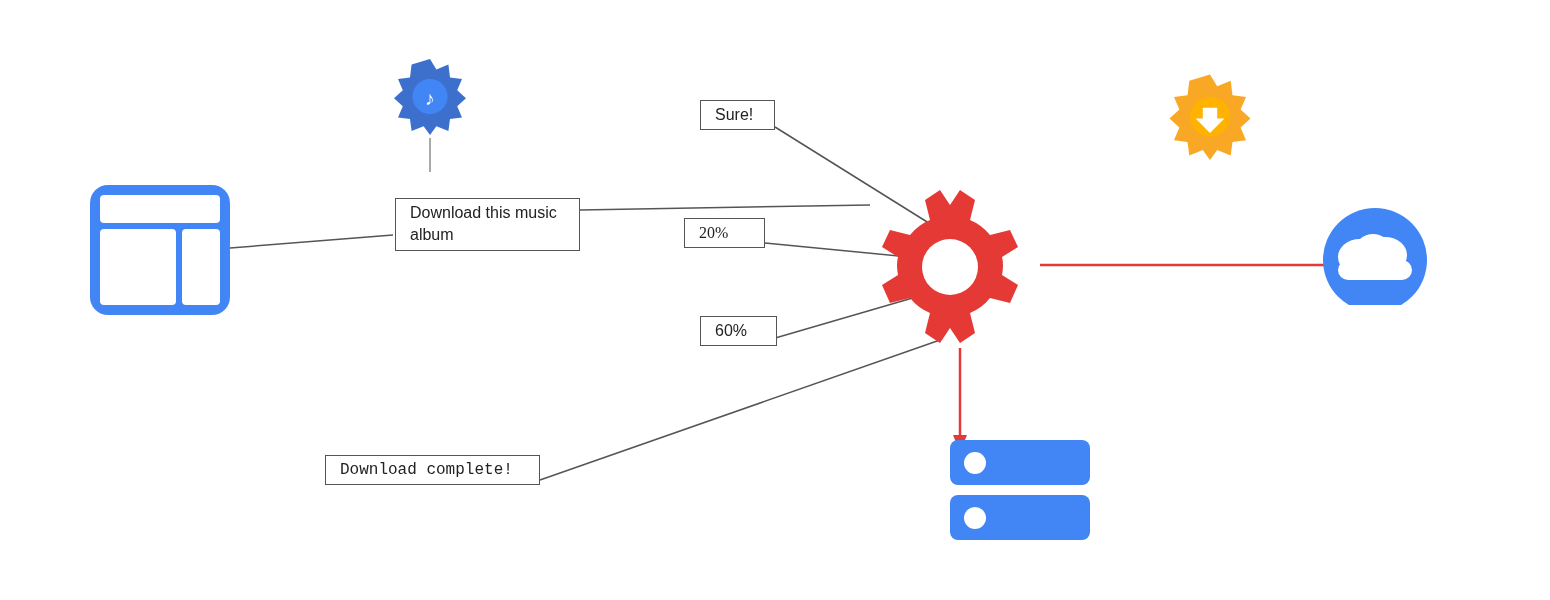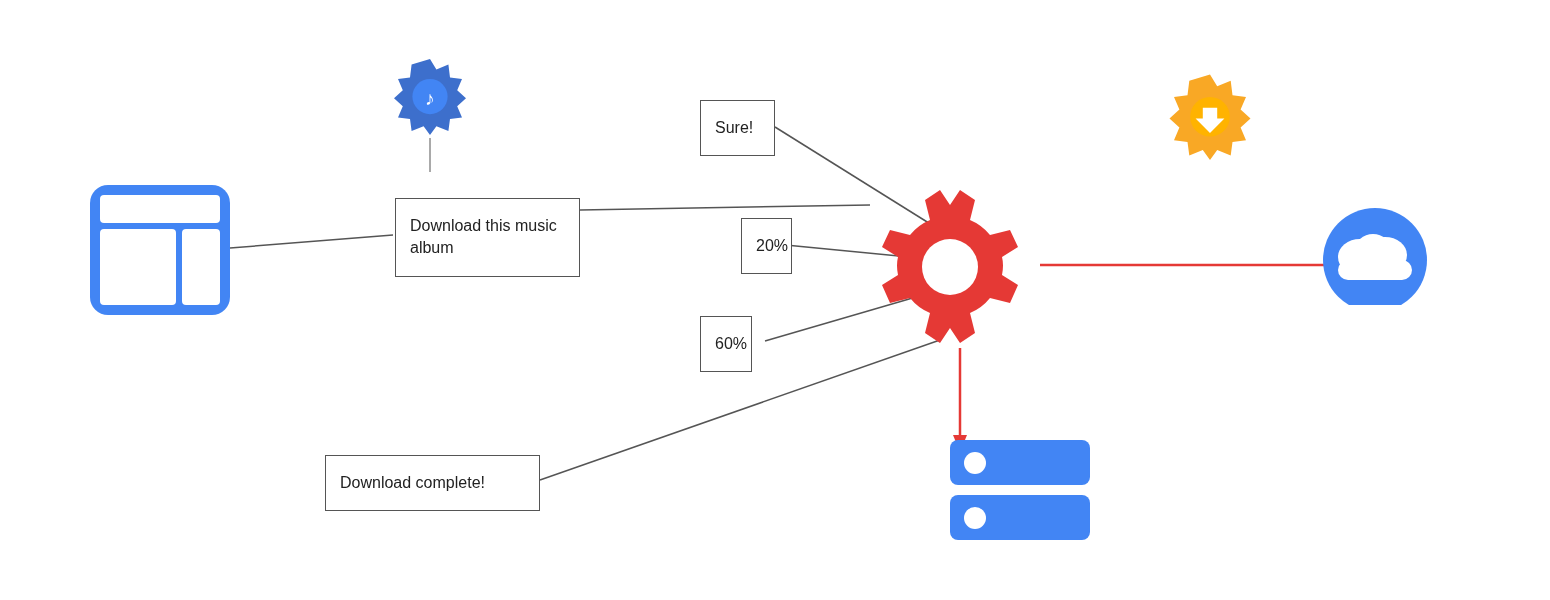--- a/index.html
+++ b/index.html
@@ -64,56 +64,58 @@
     .music-badge svg {
       width: 80px;
       height: 80px;
     }
 
     
     .label-box {
       position: absolute;
       background: white;
       border: 1.5px solid #555;
-      padding: 16px 14px;
+      padding: 3px 14px;
       font-size: 16px;
       font-weight: 400;
       color: #222;
       line-height: 1.4;
     }
 
     .label-download-music {
       left: 395px;
       top: 174px;
       width: 185px;
       margin-top: 24px;
     }
 
     .label-sure {
       left: 700px;
       top: 100px;
       width: 75px;
     }
 
     .label-20 {
-      left: 741px;
+      left: 684px;
       top: 218px;
-      width: 51px;
+      width: 81px;
+      font-family: Liberation Serif, serif;
     }
 
     .label-60 {
       left: 700px;
       top: 316px;
-      width: 52px;
+      width: 77px;
     }
 
     .label-download-complete {
       left: 325px;
       top: 455px;
       width: 215px;
+      font-family: Liberation Mono, monospace;
     }
 
     
     .gear-icon {
       position: absolute;
       left: 870px;
       top: 185px;
       width: 160px;
       height: 160px;
     }

